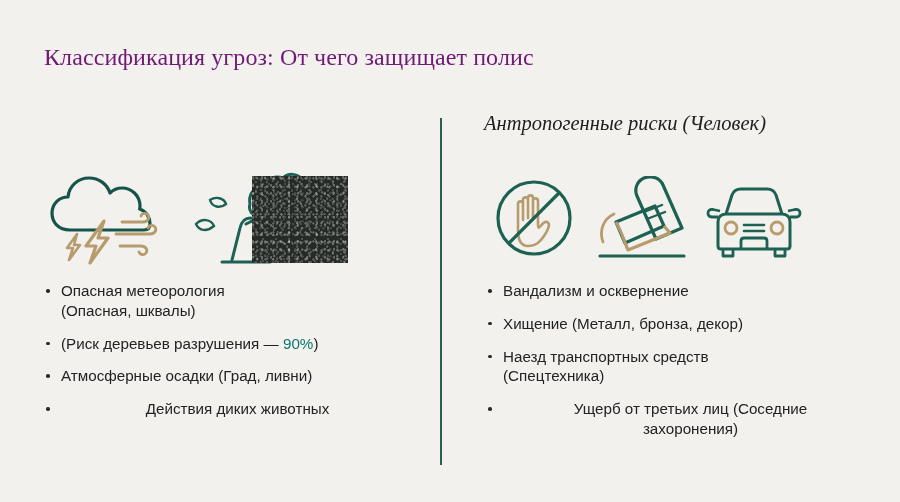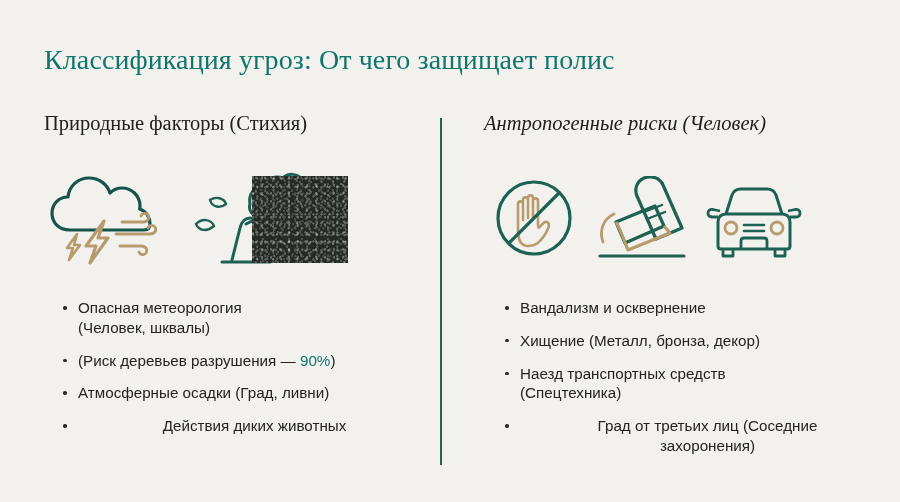--- a/index.html
+++ b/index.html
@@ -19,23 +19,23 @@
     inset: 0;
     background: #f2f1ee;
   }
 
   
   .title {
     position: absolute;
     left: 44px;
     top: 44px;
     font-family: "Liberation Serif", serif;
-    font-size: 28px;
+    font-size: 24px;
     font-weight: 400;
-    color: #0f766e;
+    color: #701a75;
     letter-spacing: 0.1px;
     white-space: nowrap;
   }
 
   
   .col {
     position: absolute;
     top: 112px;
   }
   .col-left  { left: 44px;  width: 380px; }
@@ -92,21 +92,21 @@
       radial-gradient(circle at 7% 80%, rgba(255,255,255,.18) 0 1px, transparent 1.4px);
     background-size:
       9px 8px, 11px 10px, 8px 9px, 13px 11px, 10px 12px,
       7px 7px, 12px 9px, 9px 13px, 11px 8px, 8px 10px;
   }
 
   
   .bullets {
     position: absolute;
     list-style: none;
-    margin: 17px;
+    margin: 0;
     padding: 0;
     color: #232323;
     font-size: 15.2px;
     line-height: 1.30;
   }
   .bullets-left  { left: 44px;  top: 281px; width: 370px; }
   .bullets-right { left: 486px; top: 281px; width: 392px; }
 
   .bullets li {
     position: relative;
@@ -127,23 +127,20 @@
   .sub { display: block; }
   .pct { color: #0f766e; }
 </style>
 </head>
 <body>
 
 <div class="slide">
 
   <div class="title">Классификация угроз: От чего защищает полис</div>
 
-  <div class="col col-left">
-    <h2 class="col-heading">Природные факторы (Стихия)</h2>
-  </div>
 
   <div class="icon-row icons-left">
 
     <span class="icon-wrap">
       <svg width="130" height="100" viewBox="0 0 130 100" fill="none">
         <path d="M26 62 C14 62 8 54 8 45 C8 36 15 29 24 29 C25 18 34 10 45 10
                  C55 10 63 16 66 25 C69 22 73 20 78 20 C88 20 96 28 96 38
                  C96 39 96 40 95.6 41 C102 43 106 49 106 56 C106 60 104 62 100 62 Z" stroke="#16544a" stroke-width="3.2" stroke-linejoin="round" fill="none"></path>
         <path d="M60 53 L42 78 L52 78 L46 95 L64 70 L54 70 Z" stroke="#b79b6c" stroke-width="3.2" stroke-linejoin="round" fill="none"></path>
         <path d="M33 66 L23 80 L29 80 L25 92 L36 77 L30 77 Z" stroke="#b79b6c" stroke-width="2.6" stroke-linejoin="round" fill="none"></path>
@@ -170,21 +167,21 @@
         <path d="M36 32 C42 28 50 30 52 36 C46 41 38 39 36 32 Z" stroke="#1d6153" stroke-width="2.4" fill="none"></path>
         <path d="M22 56 C28 50 37 51 40 58 C33 64 25 63 22 56 Z" stroke="#1d6153" stroke-width="2.4" fill="none"></path>
       </svg>
       <span class="granite"></span>
     </span>
   </div>
 
   <ul class="bullets bullets-left">
     <li>
       <span>Опасная метеорология</span>
-      <span class="sub">(Человек, шквалы)</span>
+      <span class="sub">(Опасная, шквалы)</span>
     </li>
     <li>
       <span class="sub"><span>(Риск деревьев разрушения — </span><span class="pct">90%</span><span>)</span></span>
     </li>
     <li>
       <span>Атмосферные осадки (Град, ливни)</span>
     </li>
     <li>
       <span>Действия диких животных</span>
     </li>
@@ -245,18 +242,18 @@
       <span>Вандализм и осквернение</span>
     </li>
     <li>
       <span>Хищение (Металл, бронза, декор)</span>
     </li>
     <li>
       <span>Наезд транспортных средств</span>
       <span class="sub">(Спецтехника)</span>
     </li>
     <li>
-      <span>Град от третьих лиц (Соседние</span>
+      <span>Ущерб от третьих лиц (Соседние</span>
       <span class="sub">захоронения)</span>
     </li>
   </ul>
 
 </div>
 
 </body></html>

